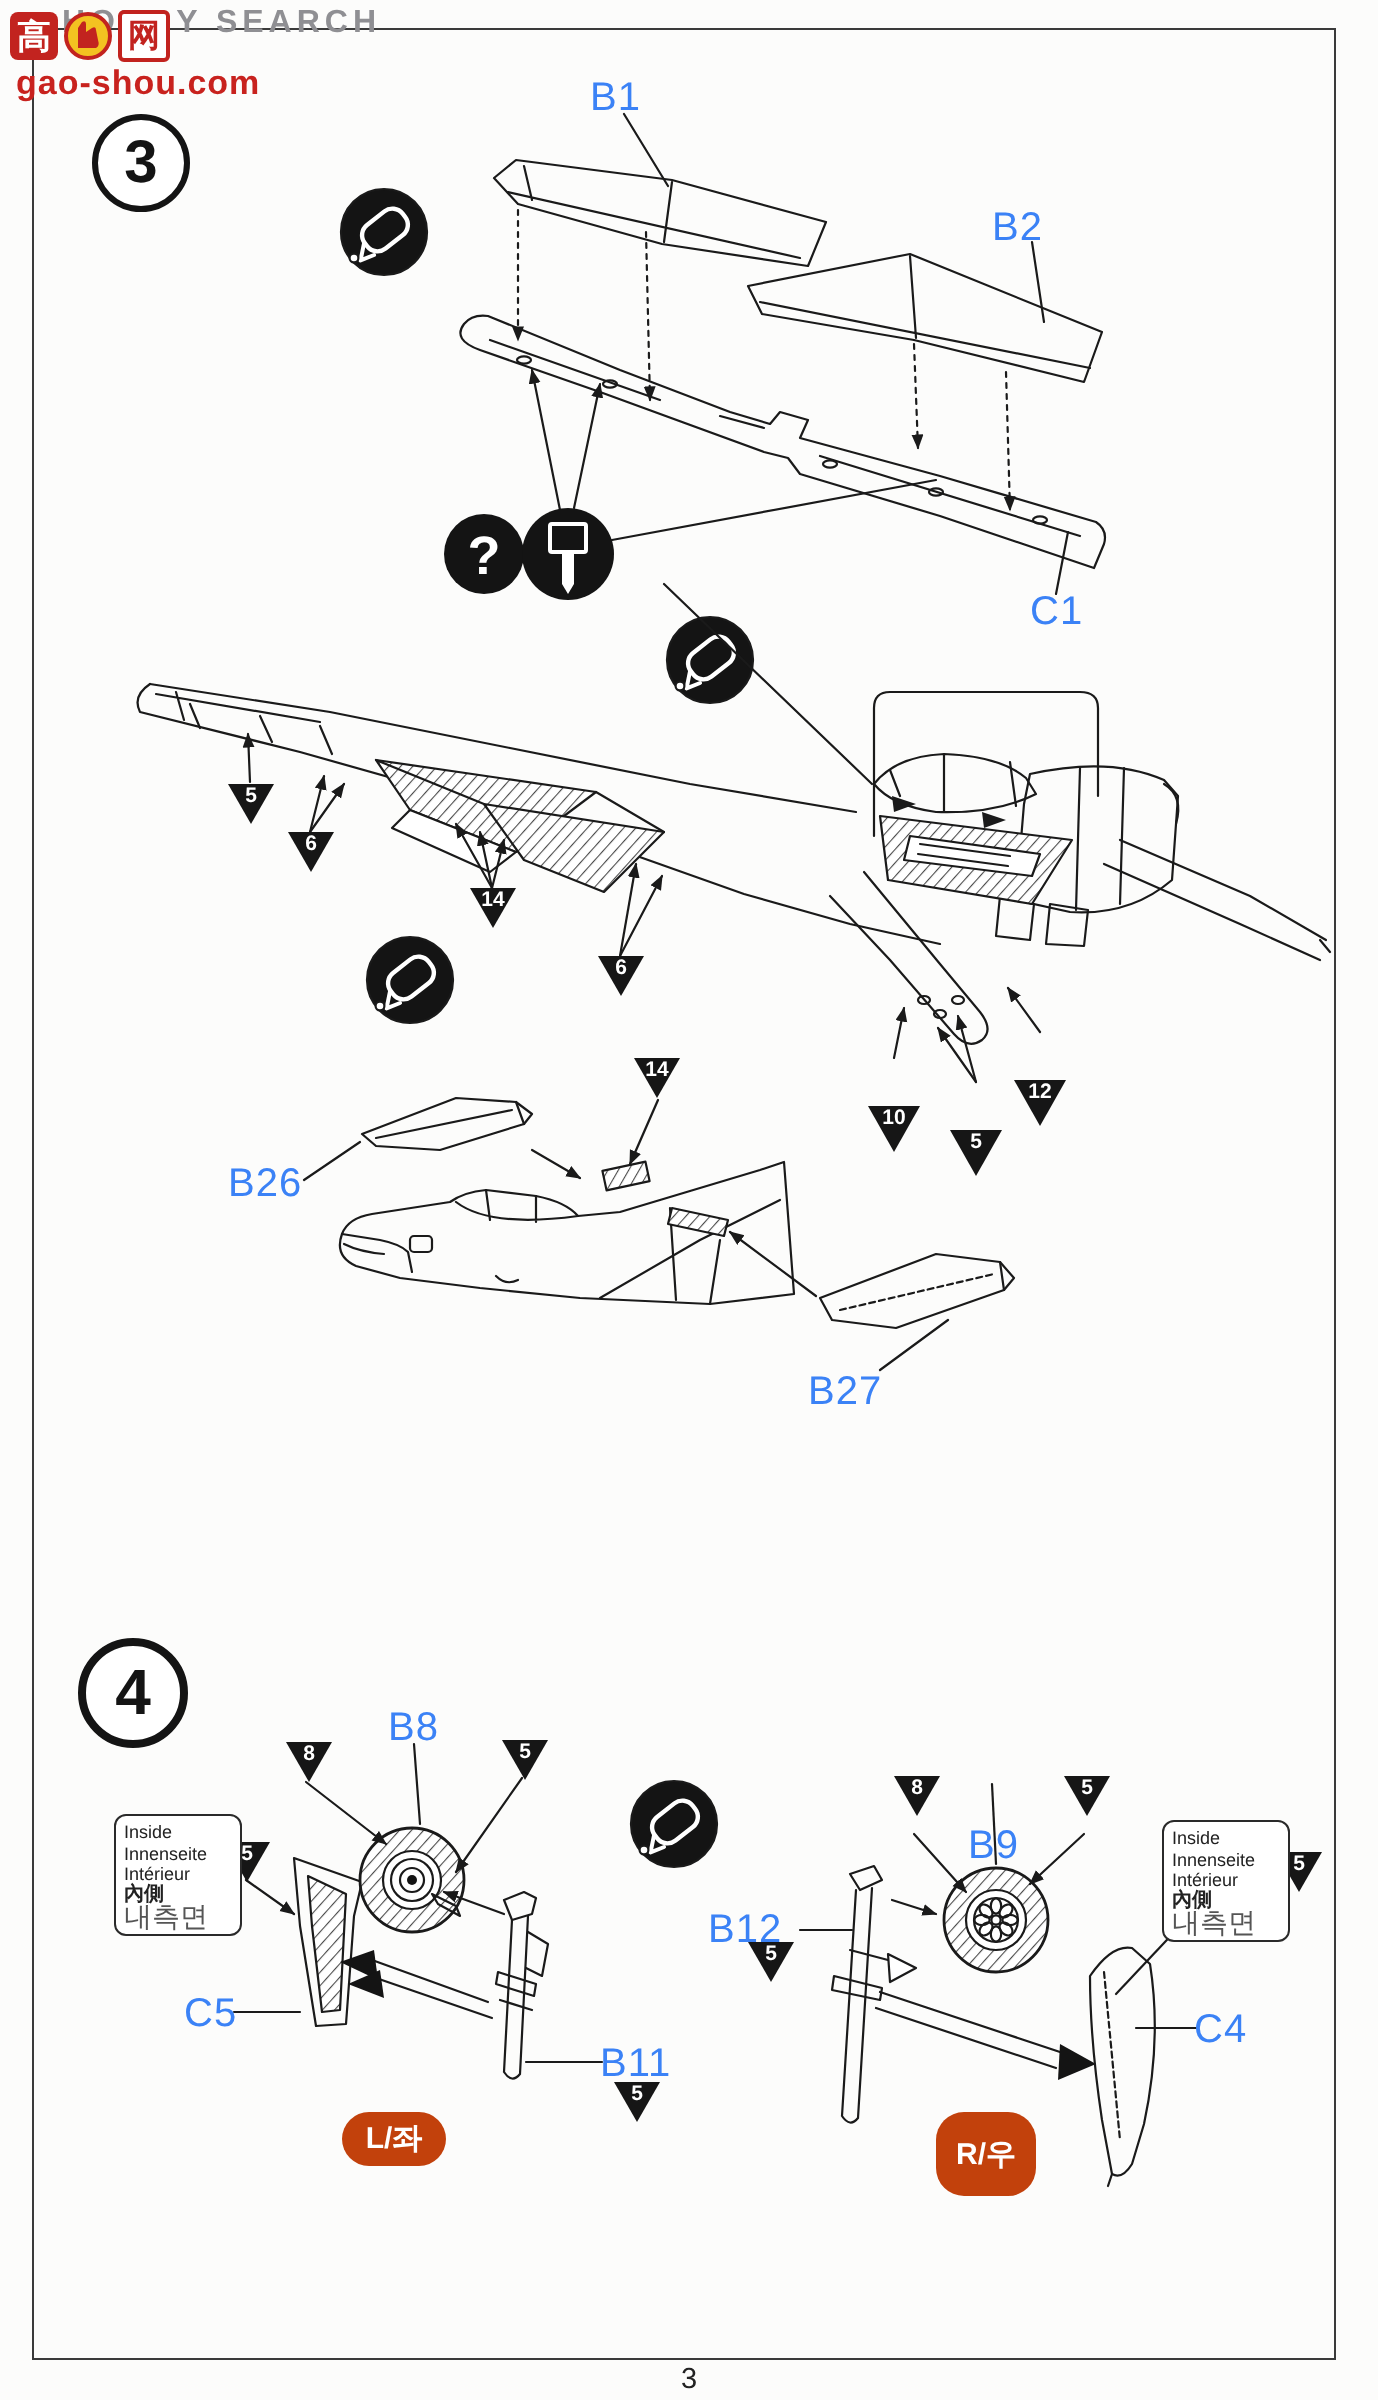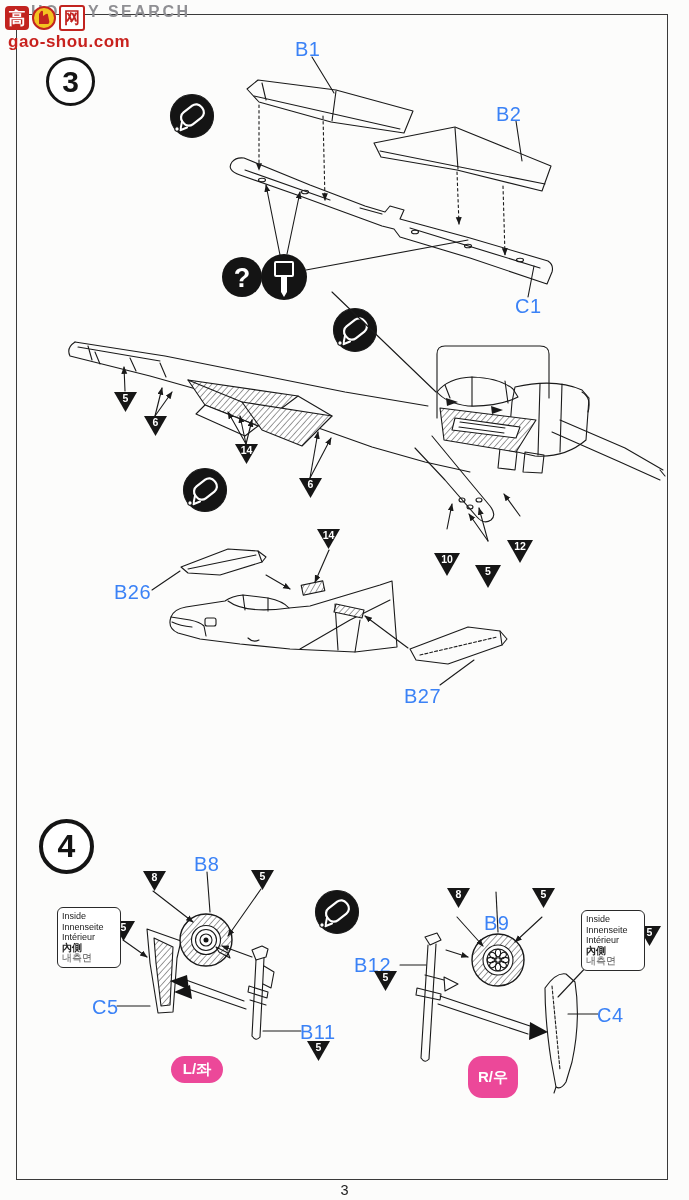--- a/index.html
+++ b/index.html
@@ -27,23 +27,23 @@
   
   .tri{position:absolute;z-index:6;width:23px;height:20px;background:#161616;
        clip-path:polygon(0 0,100% 0,50% 100%);display:flex;justify-content:center;}
   .tri-lg{width:26px;height:23px;margin-top:24px;}
   .tn{color:#fff;font-size:10.5px;font-weight:bold;line-height:13px;}
   
   .inside-box{position:absolute;z-index:6;width:54px;background:#fff;border:1.6px solid #2a2a2a;
               border-radius:6px;padding:3px 4px;}
   .inside-box div{font-size:9px;line-height:10.5px;color:#222;}
   .inside-box .cjk{font-size:10px;font-weight:bold;}
-  .inside-box .kr{font-size:10px;color:#555;}
-  
-  .pill{position:absolute;z-index:6;background:#ec4899;color:#fff;border-radius:14px;font-weight:bold;
+  .inside-box .kr{font-size:14px;color:#555;}
+  
+  .pill{position:absolute;z-index:6;background:#c2410c;color:#fff;border-radius:14px;font-weight:bold;
         font-size:15px;display:flex;align-items:center;justify-content:center;text-align:right;}
   .pg-num{position:absolute;left:0;top:1182px;width:689px;text-align:center;z-index:5;font-size:14.5px;color:#222;}
 </style>
 </head>
 <body>
 
 <div class="page">
 
   <div class="frame"></div>
 

